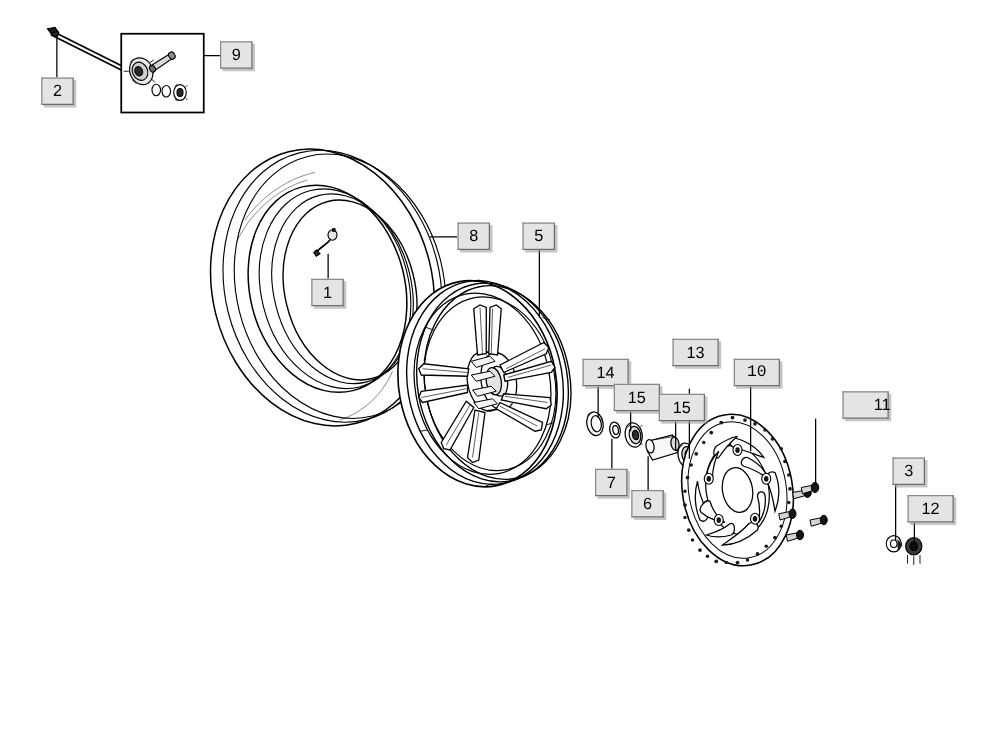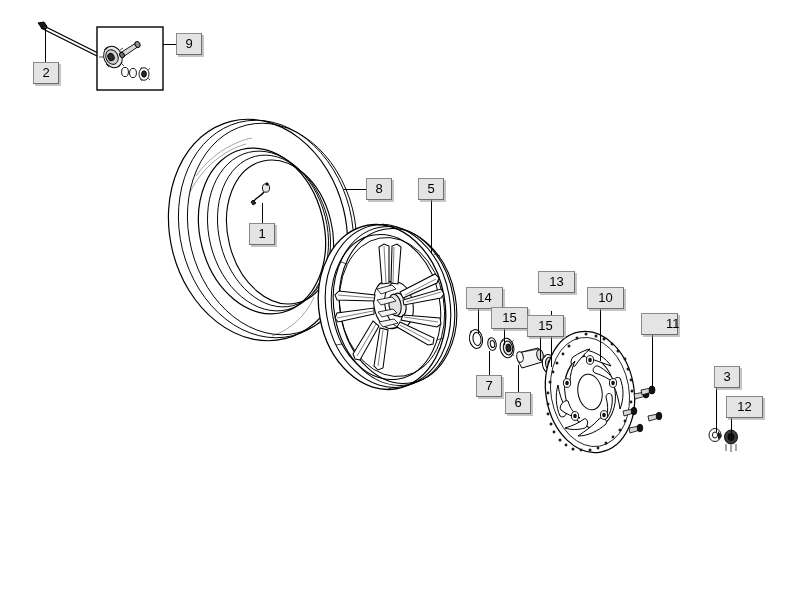--- a/index.html
+++ b/index.html
@@ -392,18 +392,18 @@
   <div class="callout" style="left:176px; top:33px;">9</div>
   <div class="callout" style="left:366px; top:178px;">8</div>
   <div class="callout" style="left:418px; top:178px;">5</div>
   <div class="callout" style="left:249px; top:223px;">1</div>
   <div class="callout wide" style="left:466px; top:287px;">14</div>
   <div class="callout wide" style="left:491px; top:307px;">15</div>
   <div class="callout" style="left:476px; top:375px;">7</div>
   <div class="callout wide" style="left:527px; top:315px;">15</div>
   <div class="callout" style="left:505px; top:392px;">6</div>
   <div class="callout wide" style="left:538px; top:271px;">13</div>
-  <div class="callout wide" style="left:587px; top:287px;">10</div>
-  <div class="callout wide" style="left:641px; top:313px;padding-left:24px;">11</div>
+  <div class="callout wide" style="left:587px; top:287px;font-family:Liberation Mono, monospace;">10</div>
+  <div class="callout wide" style="left:674px; top:313px;padding-left:24px;">11</div>
   <div class="callout" style="left:714px; top:366px;">3</div>
   <div class="callout wide" style="left:726px; top:396px;text-align:center;">12</div>
 
 </div>
 
 </body></html>

